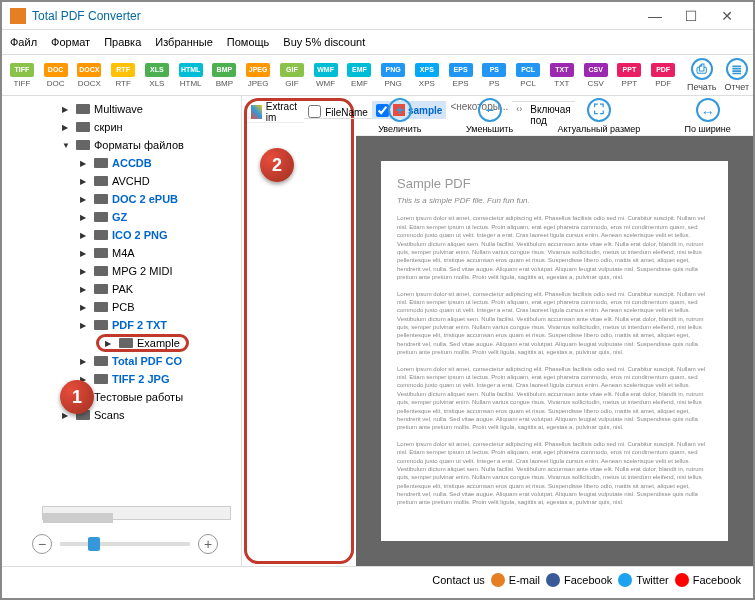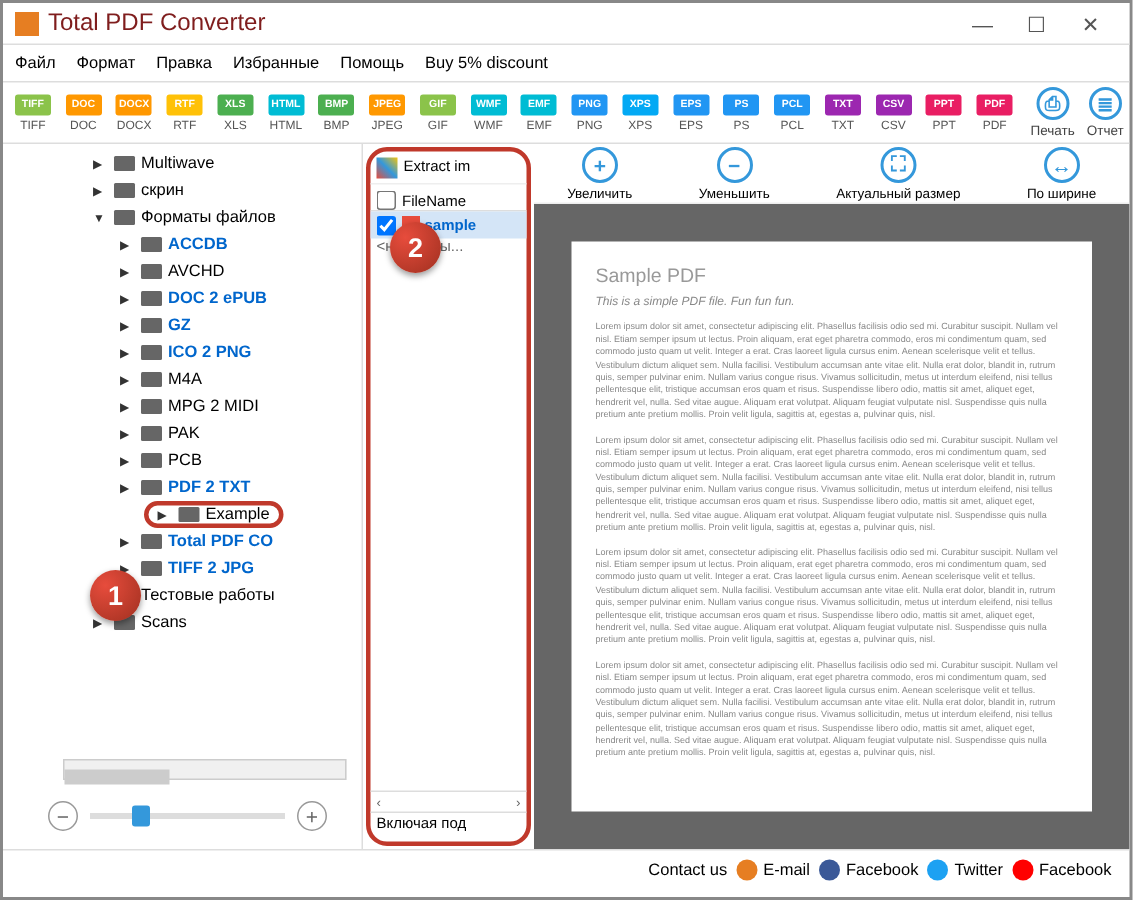--- a/index.html
+++ b/index.html
@@ -1,19 +1,19 @@
 <!DOCTYPE html>
 <html><head>
 <meta charset="utf-8">
 <style>
 * { box-sizing: border-box; margin: 0; padding: 0; font-family: Tahoma, Arial, sans-serif; }
 body { background: #fff; width: 755px; height: 600px; overflow: hidden; border: 2px solid #888; }
 .titlebar { background: #fff; height: 28px; display: flex; align-items: center; padding: 0 8px; border-bottom: 1px solid #ddd; }
 .titlebar .icon { width: 16px; height: 16px; background: #e67e22; margin-right: 6px; display: inline-block; }
-.titlebar .title { font-size: 16px; color: #7f1d1d; flex: 1; }
+.titlebar .title { font-size: 12px; color: #0369a1; flex: 1; }
 .titlebar .winbtn { width: 36px; height: 24px; display: flex; align-items: center; justify-content: center; color: #555; font-size: 14px; cursor: pointer; }
 .menubar { height: 24px; display: flex; align-items: center; padding: 0 8px; font-size: 11px; gap: 14px; }
 .menubar span { cursor: pointer; }
 .toolbar { height: 42px; border-top: 1px solid #ddd; border-bottom: 1px solid #ddd; display: flex; align-items: center; padding: 0 4px; gap: 2px; overflow: hidden; }
 .fmt { display: flex; flex-direction: column; align-items: center; width: 33px; font-size: 8px; color: #555; cursor: pointer; }
 .fmt .badge { width: 24px; height: 14px; border-radius: 2px; display: flex; align-items: center; justify-content: center; font-size: 7px; font-weight: bold; color: #fff; margin-bottom: 2px; }
 .toolbtn { display: flex; flex-direction: column; align-items: center; font-size: 9px; color: #444; margin-left: 6px; cursor: pointer; }
 .toolbtn .circ { width: 22px; height: 22px; border: 2px solid #3498db; border-radius: 50%; display: flex; align-items: center; justify-content: center; color: #3498db; font-size: 13px; font-weight: bold; margin-bottom: 2px; }
 .main { display: flex; height: 470px; }
 .sidebar { width: 240px; border-right: 1px solid #ddd; overflow: hidden; position: relative; font-size: 11px; }
@@ -25,21 +25,21 @@
 .tree-item.blue .label { color: #0066cc; font-weight: bold; }
 .tree-item.indent { padding-left: 18px; }
 .example-row { border: 3px solid #c0392b; border-radius: 14px; padding: 0 6px; position: relative; }
 .hscroll { position: absolute; bottom: 46px; left: 40px; right: 10px; height: 14px; background: #f0f0f0; border: 1px solid #ccc; display: flex; align-items: center; }
 .hscroll .track { flex:1; position: relative; }
 .hscroll .thumb { position: absolute; left: 0; width: 70px; height: 10px; background: #ccc; }
 .zoom { position: absolute; bottom: 12px; left: 30px; display: flex; align-items: center; gap: 8px; }
 .zoom .zbtn { width: 20px; height: 20px; border: 1px solid #999; border-radius: 50%; display: flex; align-items: center; justify-content: center; font-size: 14px; color: #666; cursor: pointer; }
 .zoom .slider { width: 130px; height: 4px; background: #ddd; position: relative; }
 .zoom .slider .knob { position: absolute; left: 28px; top: -5px; width: 12px; height: 14px; background: #3498db; border-radius: 2px; }
-.filecol { width: 110px; border-right: 1px solid #ddd; display: flex; flex-direction: column; font-size: 10px; border: 3px solid #c0392b; border-radius: 14px; margin: 2px; }
+.filecol { width: 110px; border-right: 1px solid #ddd; display: flex; flex-direction: row; font-size: 10px; border: 3px solid #c0392b; border-radius: 14px; margin: 2px; }
 .filecol .hdr { height: 22px; display: flex; align-items: center; padding: 0 4px; border-bottom: 1px solid #eee; }
 .filecol .hdr .eximg { width: 14px; height: 14px; background: linear-gradient(45deg,#e74c3c,#3498db,#f1c40f); margin-right: 4px; display: inline-block; }
 .filecol .colhdr { height: 18px; border-bottom: 1px solid #ddd; display: flex; align-items: flex-end; padding: 0 4px; }
 .filecol .colhdr input { margin-right: 4px; }
 .filecol .row { height: 18px; display: flex; align-items: center; padding: 0 4px; background: #d4e5f7; }
 .filecol .row input { margin-right: 4px; }
 .filecol .pdficon { width: 12px; height: 12px; background: #e74c3c; margin-right: 3px; display: inline-block; }
 .filecol .spacer { flex: 1; }
 .filecol .srow { height: 18px; padding: 0 4px; color: #666; }
 .filecol .bhscroll { height: 14px; border-top: 1px solid #ddd; display: flex; align-items: center; justify-content: space-between; padding: 0 4px; font-size: 9px; color: #666; }

